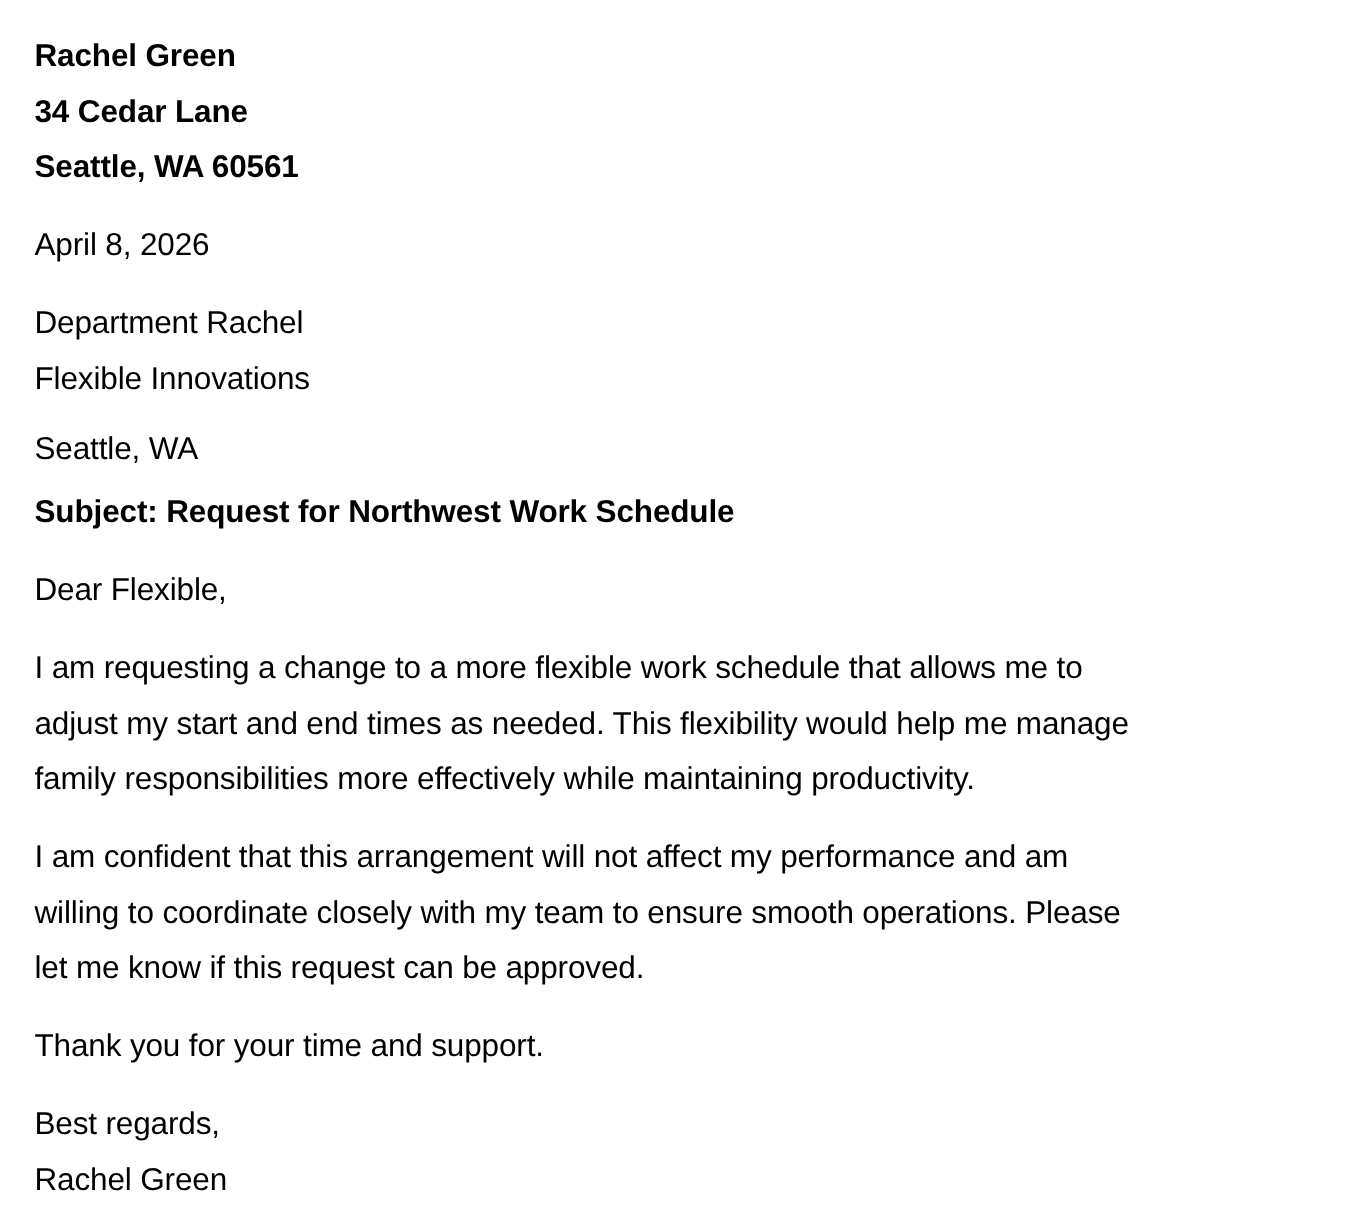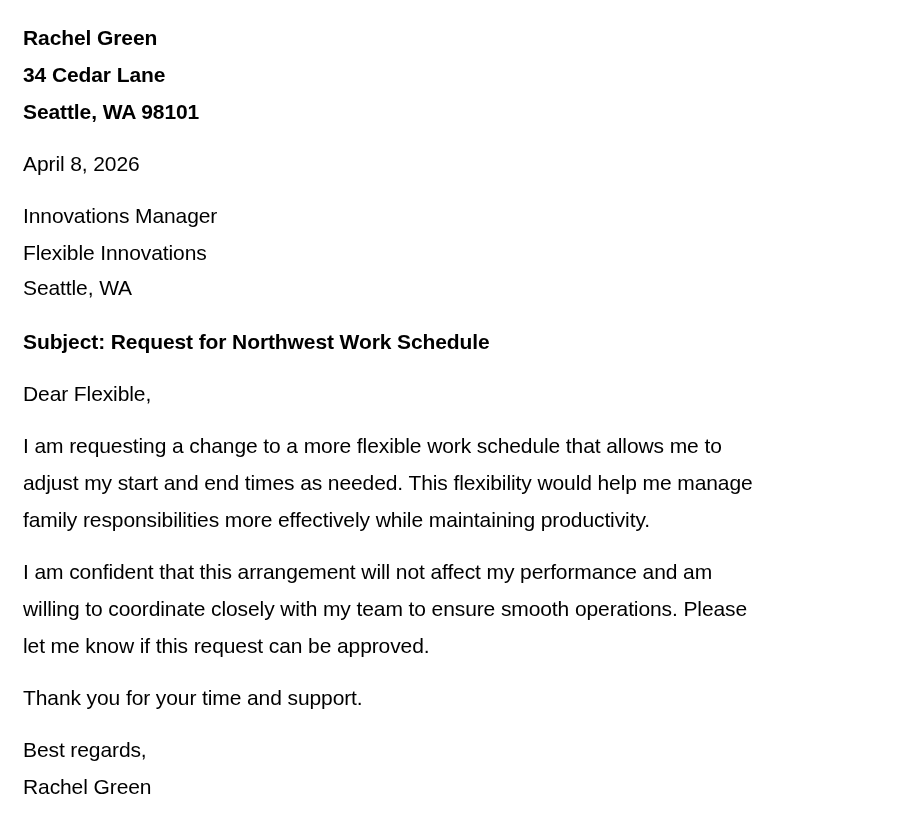--- a/index.html
+++ b/index.html
@@ -11,27 +11,27 @@
   .page { position: relative; padding: 0 0 0 23px; }
   .line { position: absolute; left: 23px; font-size: 21px; line-height: 24px; white-space: nowrap; letter-spacing: -0.1px; text-align: center; }
   .bold { font-weight: bold; }
 </style>
 </head>
 <body>
 
 <div class="page">
   <div class="line bold" style="top:26px">Rachel Green</div>
   <div class="line bold" style="top:63px">34 Cedar Lane</div>
-  <div class="line bold" style="top:100px">Seattle, WA 98101</div>
+  <div class="line bold" style="top:100px">Seattle, WA 60561</div>
 
   <div class="line" style="top:152px">April 8, 2026</div>
 
-  <div class="line" style="top:204px">Innovations Manager</div>
+  <div class="line" style="top:204px">Department Rachel</div>
   <div class="line" style="top:241px">Flexible Innovations</div>
-  <div class="line" style="top:276px">Seattle, WA</div>
+  <div class="line" style="top:288px">Seattle, WA</div>
 
   <div class="line bold" style="top:330px">Subject: Request for Northwest Work Schedule</div>
 
   <div class="line" style="top:382px">Dear Flexible,</div>
 
   <div class="line" style="top:434px">I am requesting a change to a more flexible work schedule that allows me to</div>
   <div class="line" style="top:471px">adjust my start and end times as needed. This flexibility would help me manage</div>
   <div class="line" style="top:508px">family responsibilities more effectively while maintaining productivity.</div>
 
   <div class="line" style="top:560px">I am confident that this arrangement will not affect my performance and am</div>

